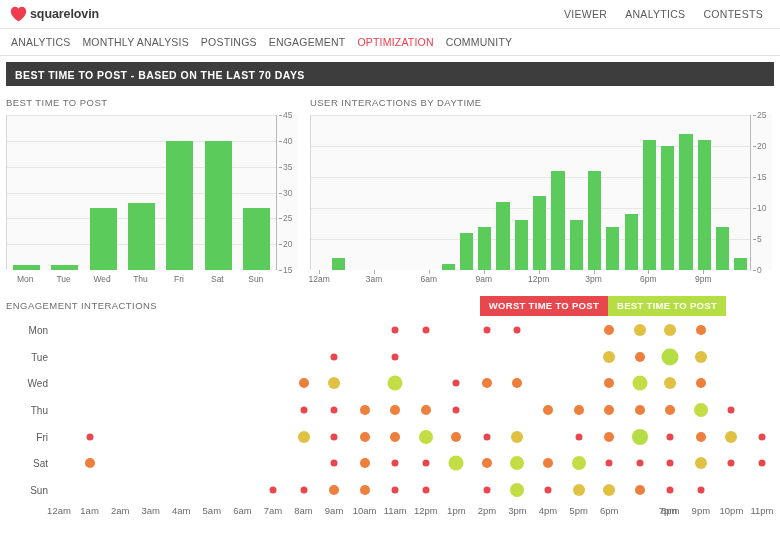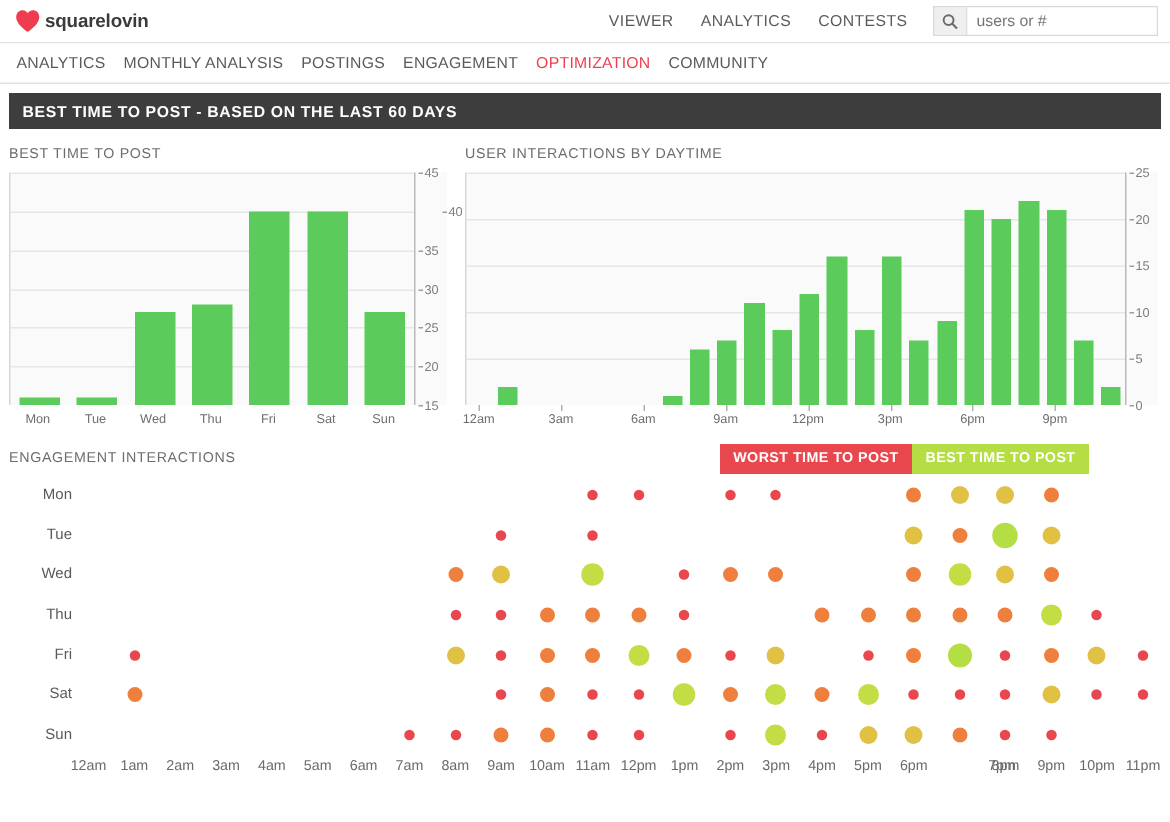--- a/index.html
+++ b/index.html
@@ -150,45 +150,36 @@
         </svg>
     </span>
     <span class="brand-name">squarelovin</span>
   </div>
 
   <nav class="topnav">
     <a href="#">VIEWER</a>
     <a href="#">ANALYTICS</a>
     <a href="#">CONTESTS</a>
 
-    <div class="searchbox">
-      <span class="search-ico">
-        <svg width="11" height="11" viewBox="0 0 11 11">
-            <circle cx="4.4" cy="4.4" r="3.3" fill="none" stroke="#6b6b6b" stroke-width="1.3"></circle>
-            <line x1="6.9" y1="6.9" x2="10" y2="10" stroke="#6b6b6b" stroke-width="1.4"></line>
-          </svg>
-      </span>
-      <input class="search-input" type="text" placeholder="users or #" style="">
-    </div>
 
   </nav>
 </div>
 
 <div class="sectnav">
   <a href="#">ANALYTICS</a>
   <a href="#">MONTHLY ANALYSIS</a>
   <a href="#">POSTINGS</a>
   <a href="#">ENGAGEMENT</a>
   <a href="#" class="active">OPTIMIZATION</a>
   <a href="#">COMMUNITY</a>
 </div>
 
 <div class="page">
 
-  <div class="panel-title">BEST TIME TO POST - BASED ON THE LAST 60 DAYS</div>
+  <div class="panel-title">BEST TIME TO POST - BASED ON THE LAST 70 DAYS</div>
 
   <div class="charts-row">
 
     <div class="chart-block" style="width:292px;">
       <div class="chart-head">BEST TIME TO POST</div>
       <div class="plot" id="plot1" style="height:155px;">
           <div class="grid-line" style="top: 129.167px; right: 22px;"></div>
           <div class="grid-line" style="top: 103.333px; right: 22px;"></div>
           <div class="grid-line" style="top: 77.5px; right: 22px;"></div>
           <div class="grid-line" style="top: 51.6667px; right: 22px;"></div>
@@ -200,21 +191,21 @@
           <div class="bar" title="Thu: 28" style="left: 121.05px; width: 26.9px; height: 67.1667px; background: rgb(91, 204, 91);"></div>
           <div class="bar" title="Fri: 40" style="left: 159.479px; width: 26.9px; height: 129.167px; background: rgb(91, 204, 91);"></div>
           <div class="bar" title="Sat: 40" style="left: 197.907px; width: 26.9px; height: 129.167px; background: rgb(91, 204, 91);"></div>
           <div class="bar" title="Sun: 27" style="left: 236.336px; width: 26.9px; height: 62px; background: rgb(91, 204, 91);"></div>
           <div class="axisY" style="left: 269px;"></div>
           <div class="ytick" style="top: 155px; left: 276px;">15<i></i></div>
           <div class="ytick" style="top: 129.167px; left: 276px;">20<i></i></div>
           <div class="ytick" style="top: 103.333px; left: 276px;">25<i></i></div>
           <div class="ytick" style="top: 77.5px; left: 276px;">30<i></i></div>
           <div class="ytick" style="top: 51.6667px; left: 276px;">35<i></i></div>
-          <div class="ytick" style="top: 25.8333px; left: 292px; text-align: right;">40<i></i></div>
+          <div class="ytick" style="top: 25.8333px; left: 276px; text-align: right;">40<i></i></div>
           <div class="ytick" style="top: 0px; left: 276px;">45<i></i></div>
         </div>
       <div class="xlabels" id="xlab1">
           <span style="left: 19.2143px;">Mon</span>
           <span style="left: 57.6429px;">Tue</span>
           <span style="left: 96.0714px;">Wed</span>
           <span style="left: 134.5px;">Thu</span>
           <span style="left: 172.929px;">Fri</span>
           <span style="left: 211.357px;">Sat</span>
           <span style="left: 249.786px;">Sun</span>

